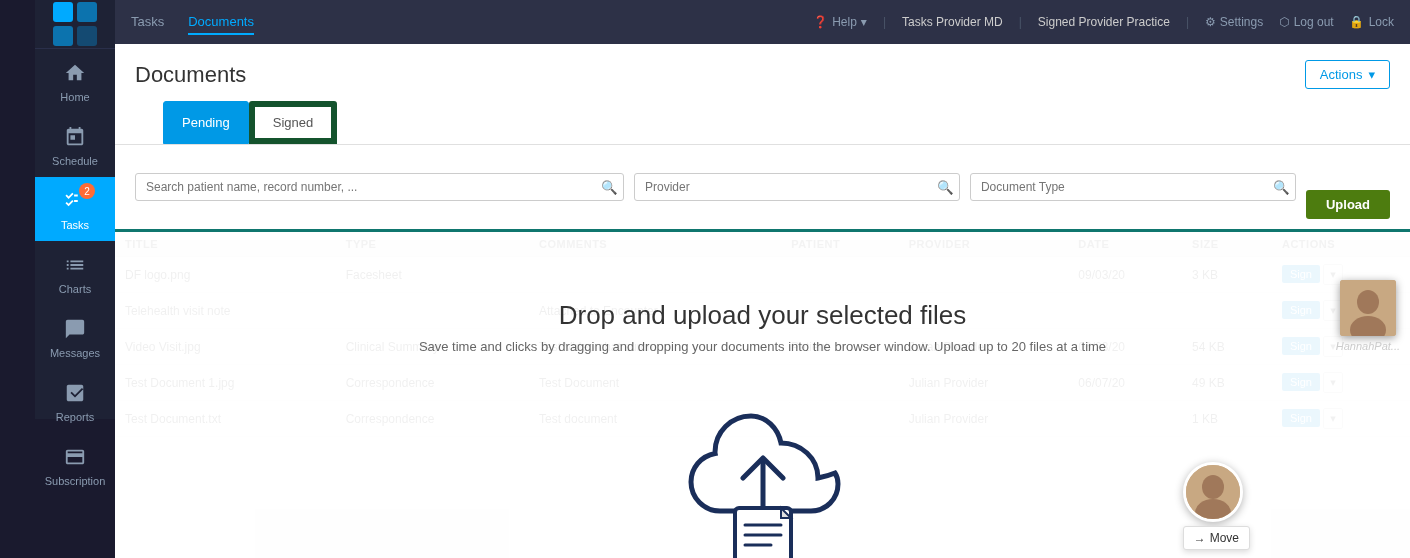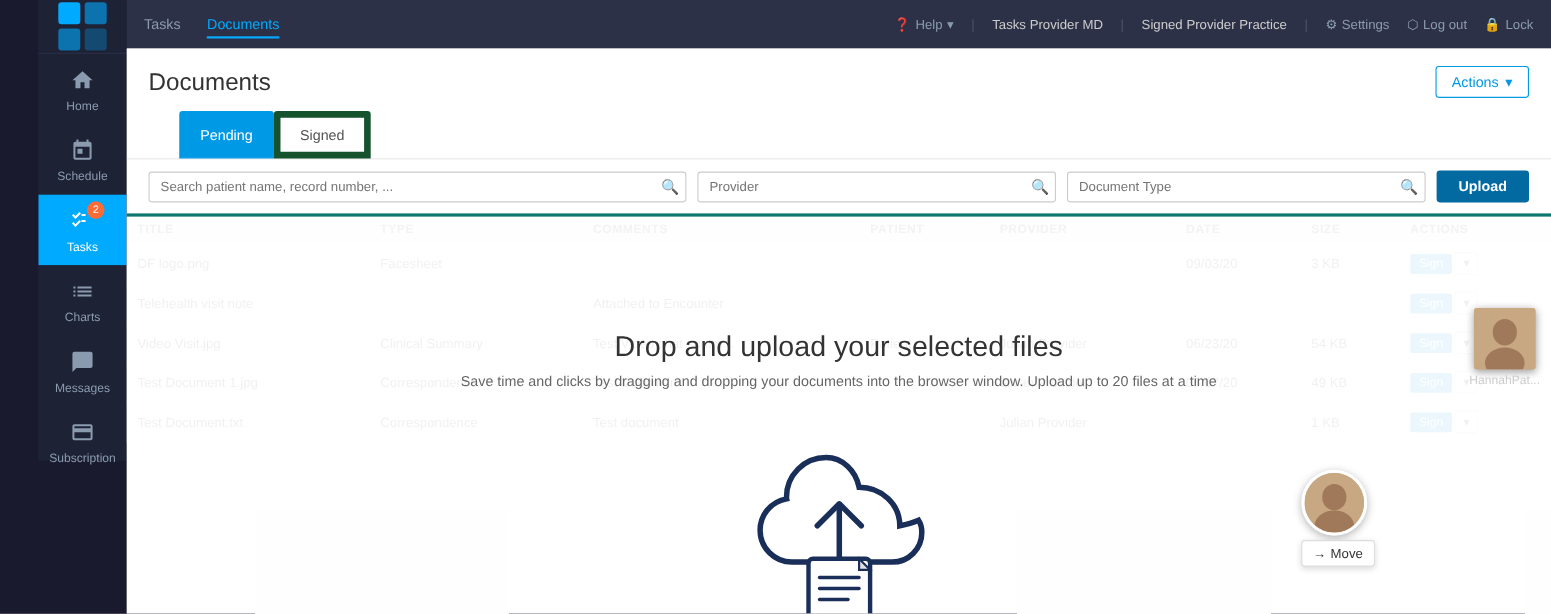--- a/index.html
+++ b/index.html
@@ -214,28 +214,29 @@
     }
     .filter-select-wrap input {
       width: 100%;
       padding: 6px 30px 6px 10px;
       border: 1px solid #ccc;
       border-radius: 3px;
       font-size: 12px;
       color: #555;
     }
     .upload-btn {
-      background: #0369a1;
+      background: #4d7c0f;
       color: #fff;
       border: none;
       padding: 7px 20px;
       border-radius: 3px;
       font-size: 13px;
       cursor: pointer;
       font-weight: 600;
+      margin-top: 35px;
     }
 
     
     .table-area {
       flex: 1;
       overflow: hidden;
       position: relative;
     }
     .doc-table {
       width: 100%;
@@ -337,20 +338,21 @@
 
     
     .profile-popup {
       position: absolute;
       right: 10px;
       top: 280px;
       display: flex;
       flex-direction: column;
       align-items: center;
       z-index: 30;
+      font-style: italic;
     }
     .profile-photo {
       width: 56px;
       height: 56px;
       border-radius: 3px;
       background: #c8a882;
       overflow: hidden;
       box-shadow: 0 2px 8px rgba(0,0,0,0.4);
     }
     .profile-name {
@@ -412,20 +414,28 @@
 
   <div class="sidebar-item">
     <div class="icon-wrap">
       <svg width="22" height="22" viewBox="0 0 24 24" fill="currentColor">
           <path d="M20 2H4c-1.1 0-2 .9-2 2v18l4-4h14c1.1 0 2-.9 2-2V4c0-1.1-.9-2-2-2z"></path>
         </svg>
     </div>
     <span>Messages</span>
   </div>
 
+  <div class="sidebar-item">
+    <div class="icon-wrap">
+      <svg width="22" height="22" viewBox="0 0 24 24" fill="currentColor">
+          <path d="M19 3H5c-1.1 0-2 .9-2 2v14c0 1.1.9 2 2 2h14c1.1 0 2-.9 2-2V5c0-1.1-.9-2-2-2zm-7 14l-5-5 1.41-1.41L12 14.17l7.59-7.59L21 8l-9 9z"></path>
+        </svg>
+    </div>
+    <span>Reports</span>
+  </div>
 
   <div class="sidebar-item">
     <div class="icon-wrap">
       <svg width="22" height="22" viewBox="0 0 24 24" fill="currentColor">
           <path d="M20 4H4c-1.11 0-2 .89-2 2v12c0 1.11.89 2 2 2h16c1.11 0 2-.89 2-2V6c0-1.11-.89-2-2-2zm0 14H4v-6h16v6zm0-10H4V6h16v2z"></path>
         </svg>
     </div>
     <span>Subscription</span>
   </div>
 </div>

